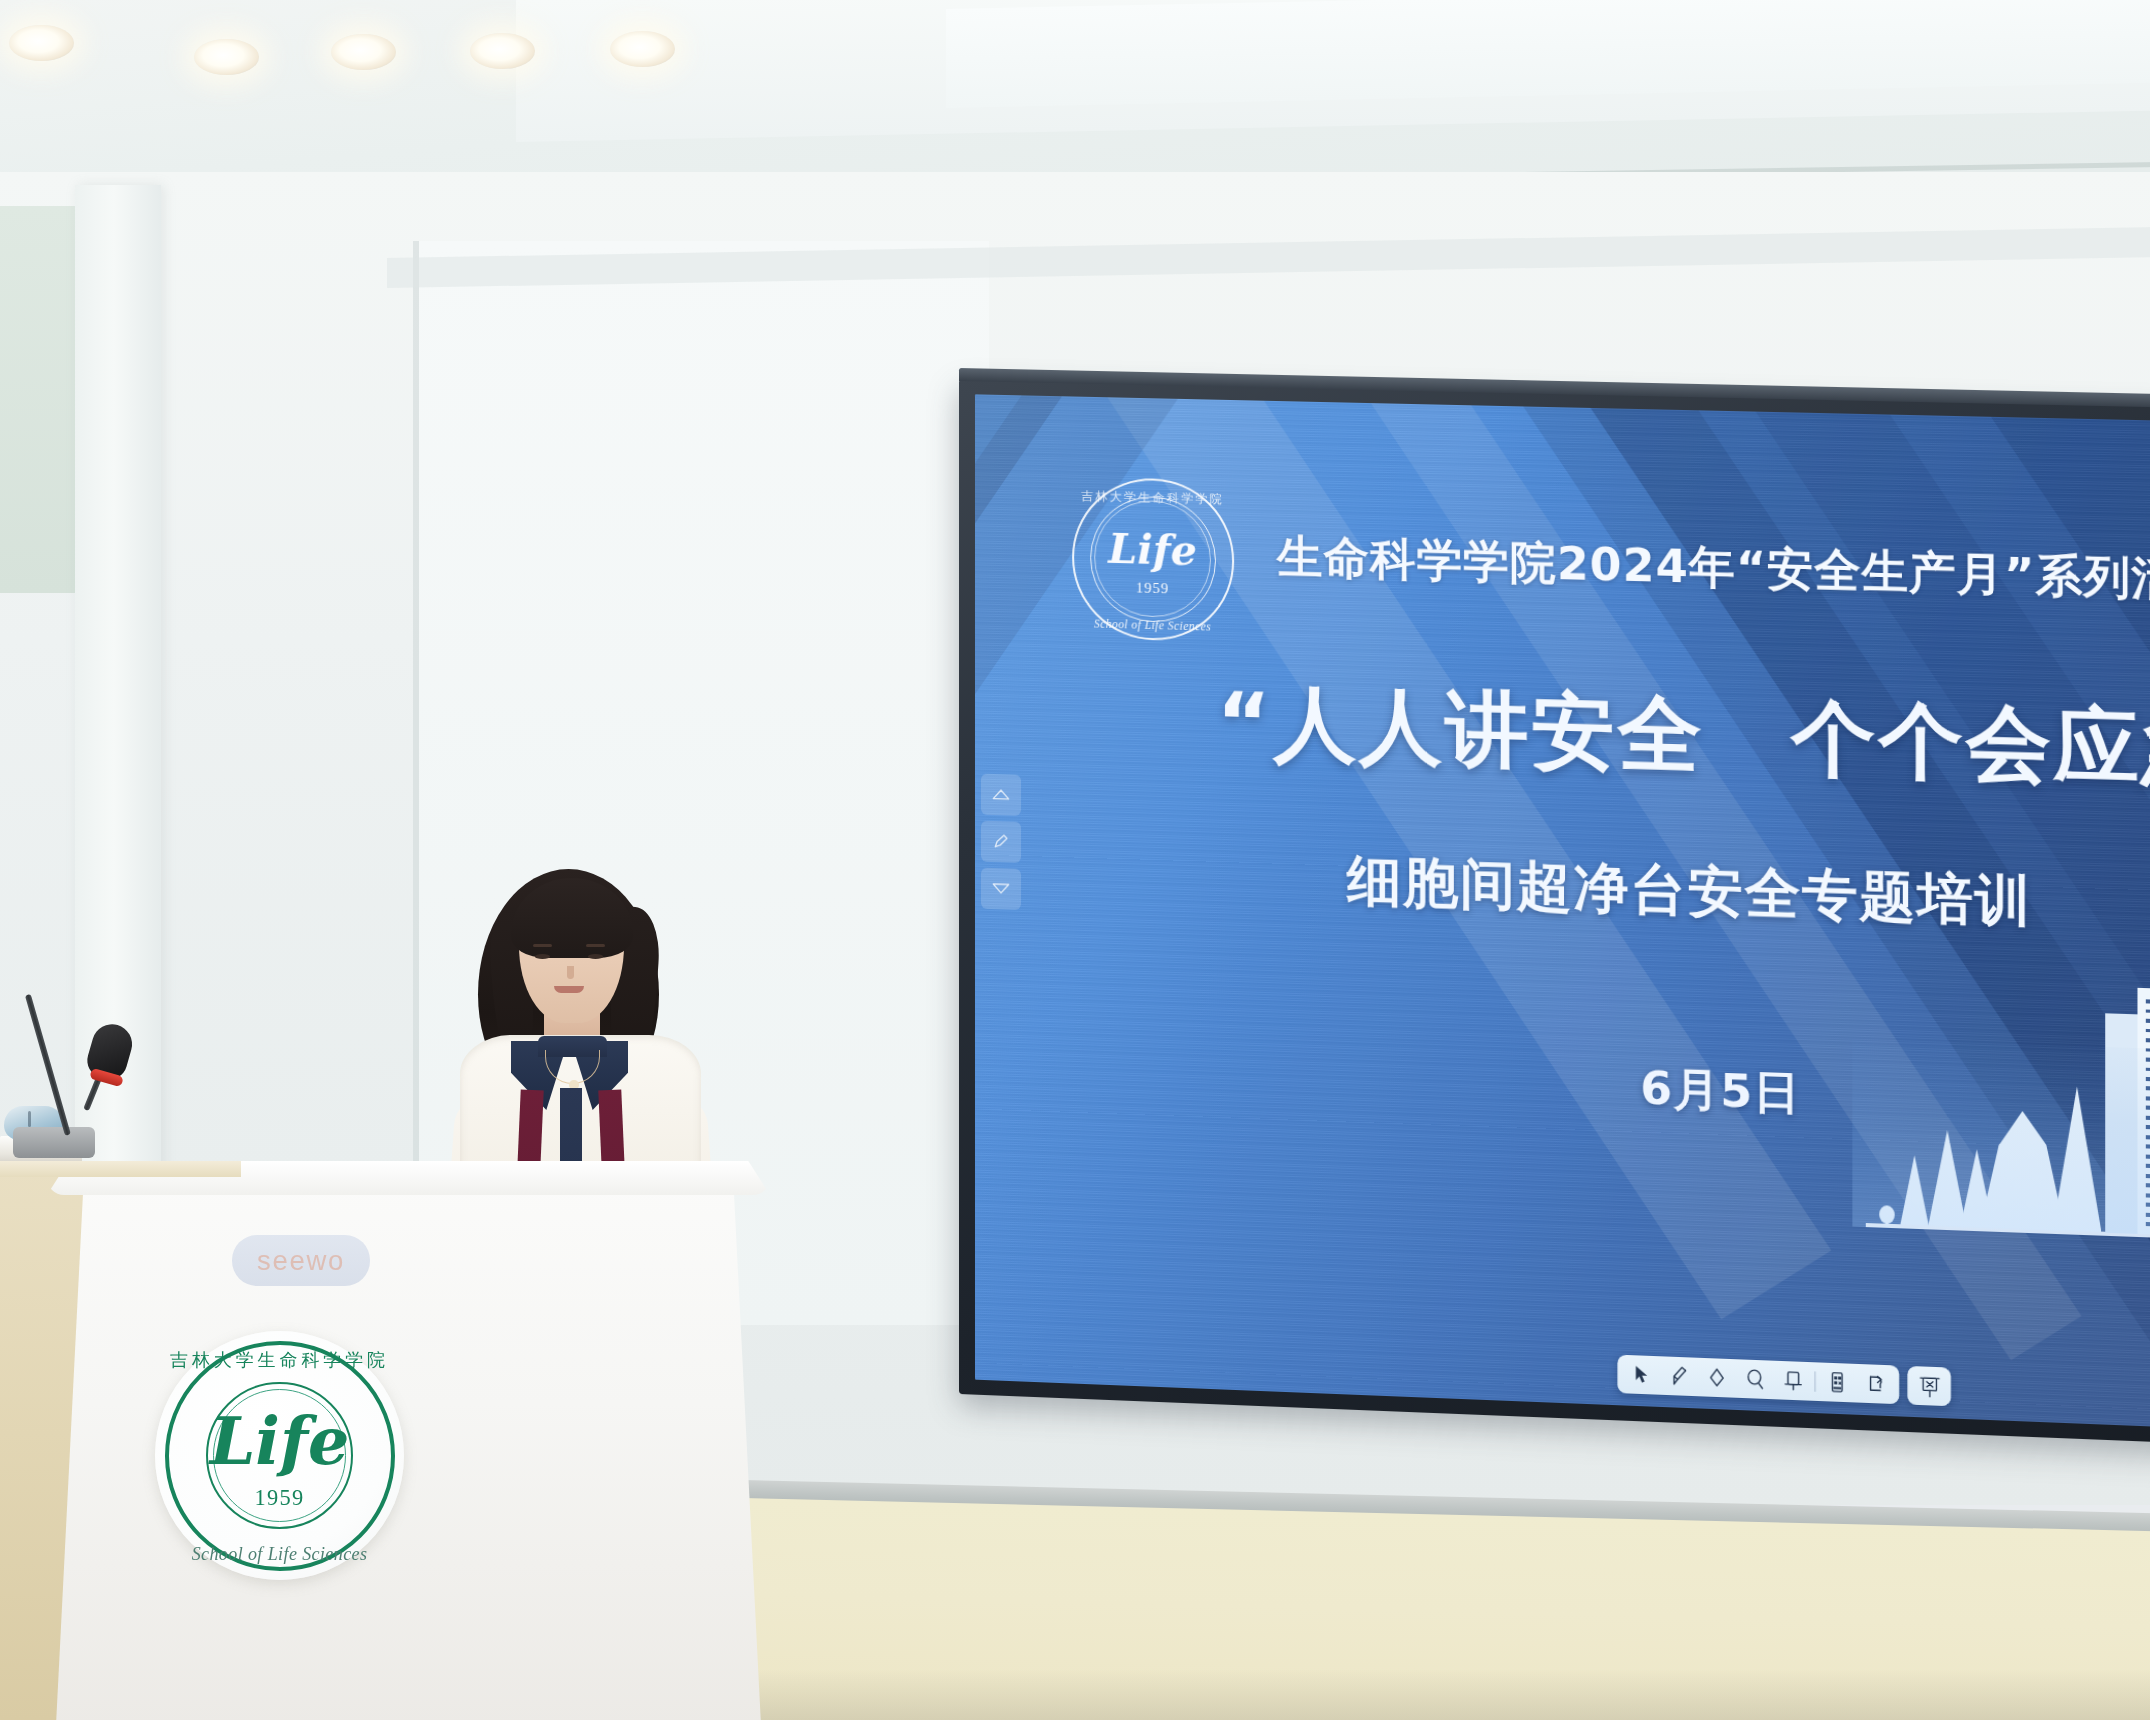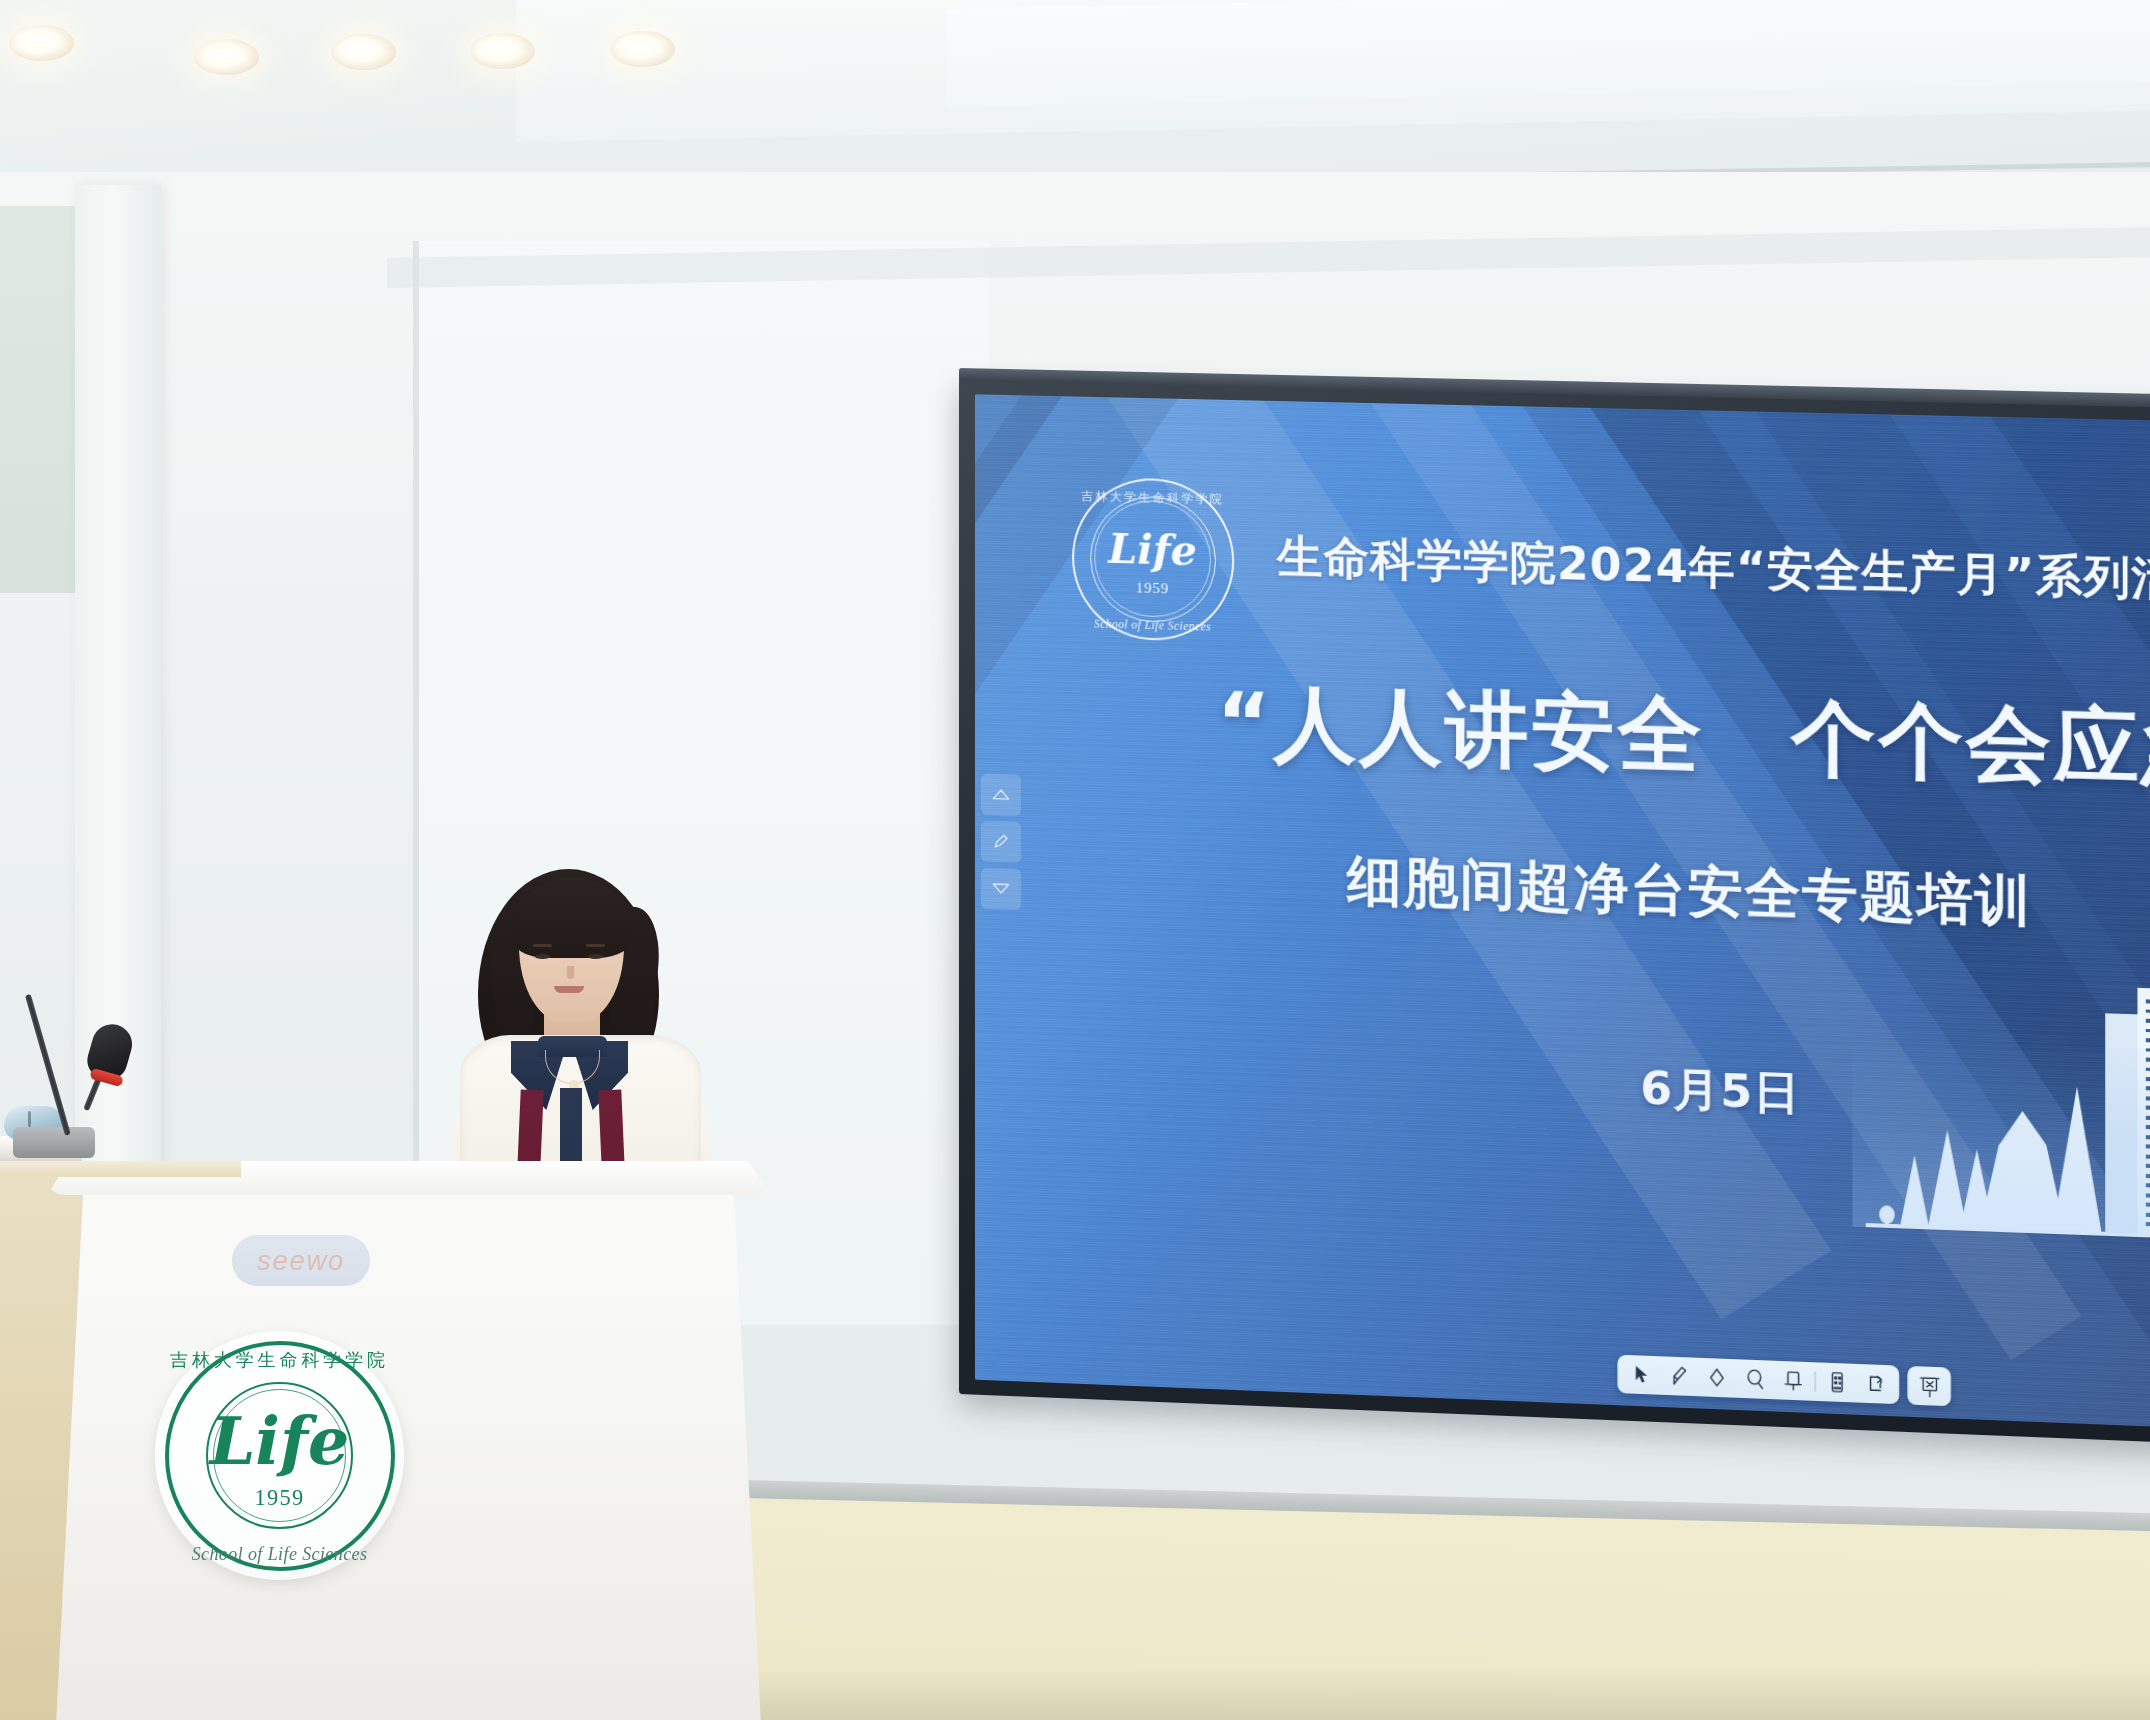--- a/index.html
+++ b/index.html
@@ -346,21 +346,20 @@
     position:absolute; left:0px; top:1161px; width:241px; height:15.5px; z-index:26;
     background:linear-gradient(180deg,#f3ecd9 0%,#e6dcbe 100%);
   }
   .podium-badge {
     position:absolute; left:232px; top:1235px; width:138px; height:51px; z-index:30;
     border-radius:25px;
     background:linear-gradient(180deg,rgba(214,222,236,.70) 0%, rgba(198,208,226,.62) 100%);
     display:flex; align-items:center; justify-content:center;
     font-family:"Liberation Sans", sans-serif; font-size:27.5px; letter-spacing:1.7px;
     color:rgba(222,170,150,.65);
-    font-style:italic;
   }
   .podium-emblem {
     position:absolute; left:155px; top:1331px; width:249px; height:249px; z-index:31;
     border-radius:50%;
     background:radial-gradient(circle at 42% 36%, #ffffff 0%, #fcfdfd 62%, #f2f4f4 100%);
     box-shadow:0 4.3px 13px rgba(150,150,140,.25);
   }
   .pe-ring1 { position:absolute; inset:9.5px; border-radius:50%; border:4.3px solid #17845c; }
   .pe-ring2 { position:absolute; inset:51px; border-radius:50%; border:2.6px solid #17845c; }
   .pe-ring3 { position:absolute; inset:58px; border-radius:50%; border:1.3px solid #3da383; }

